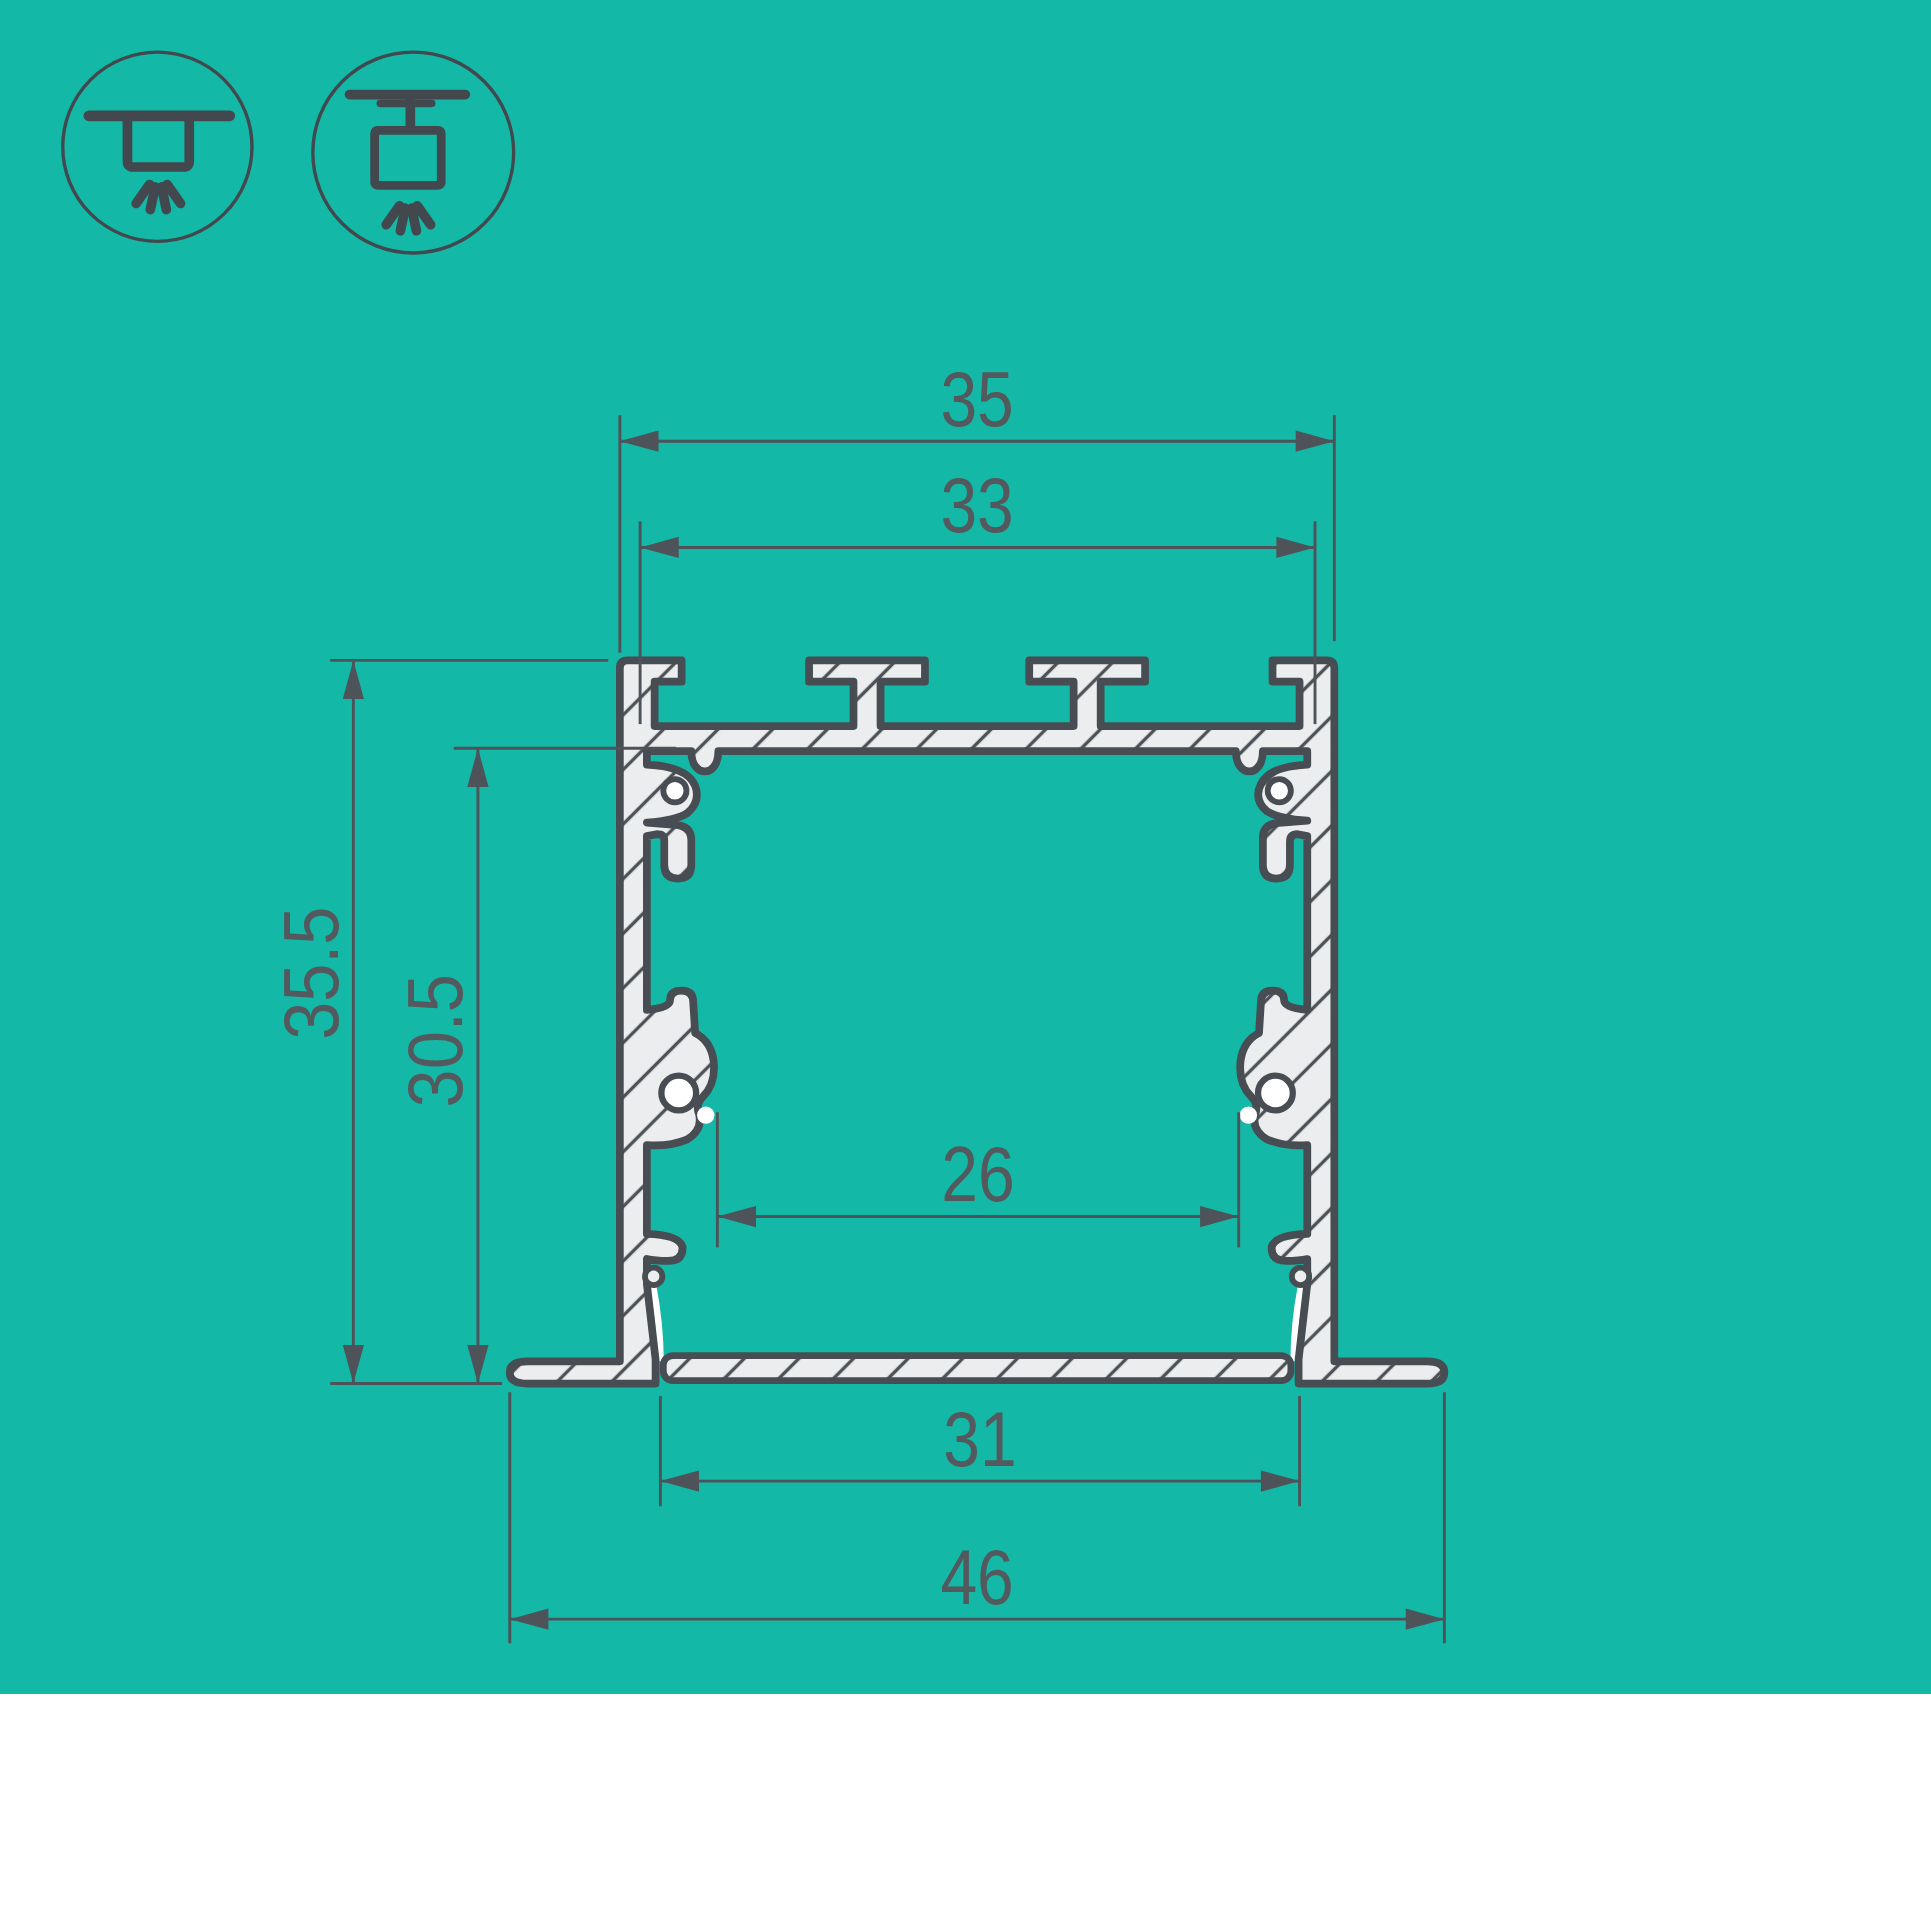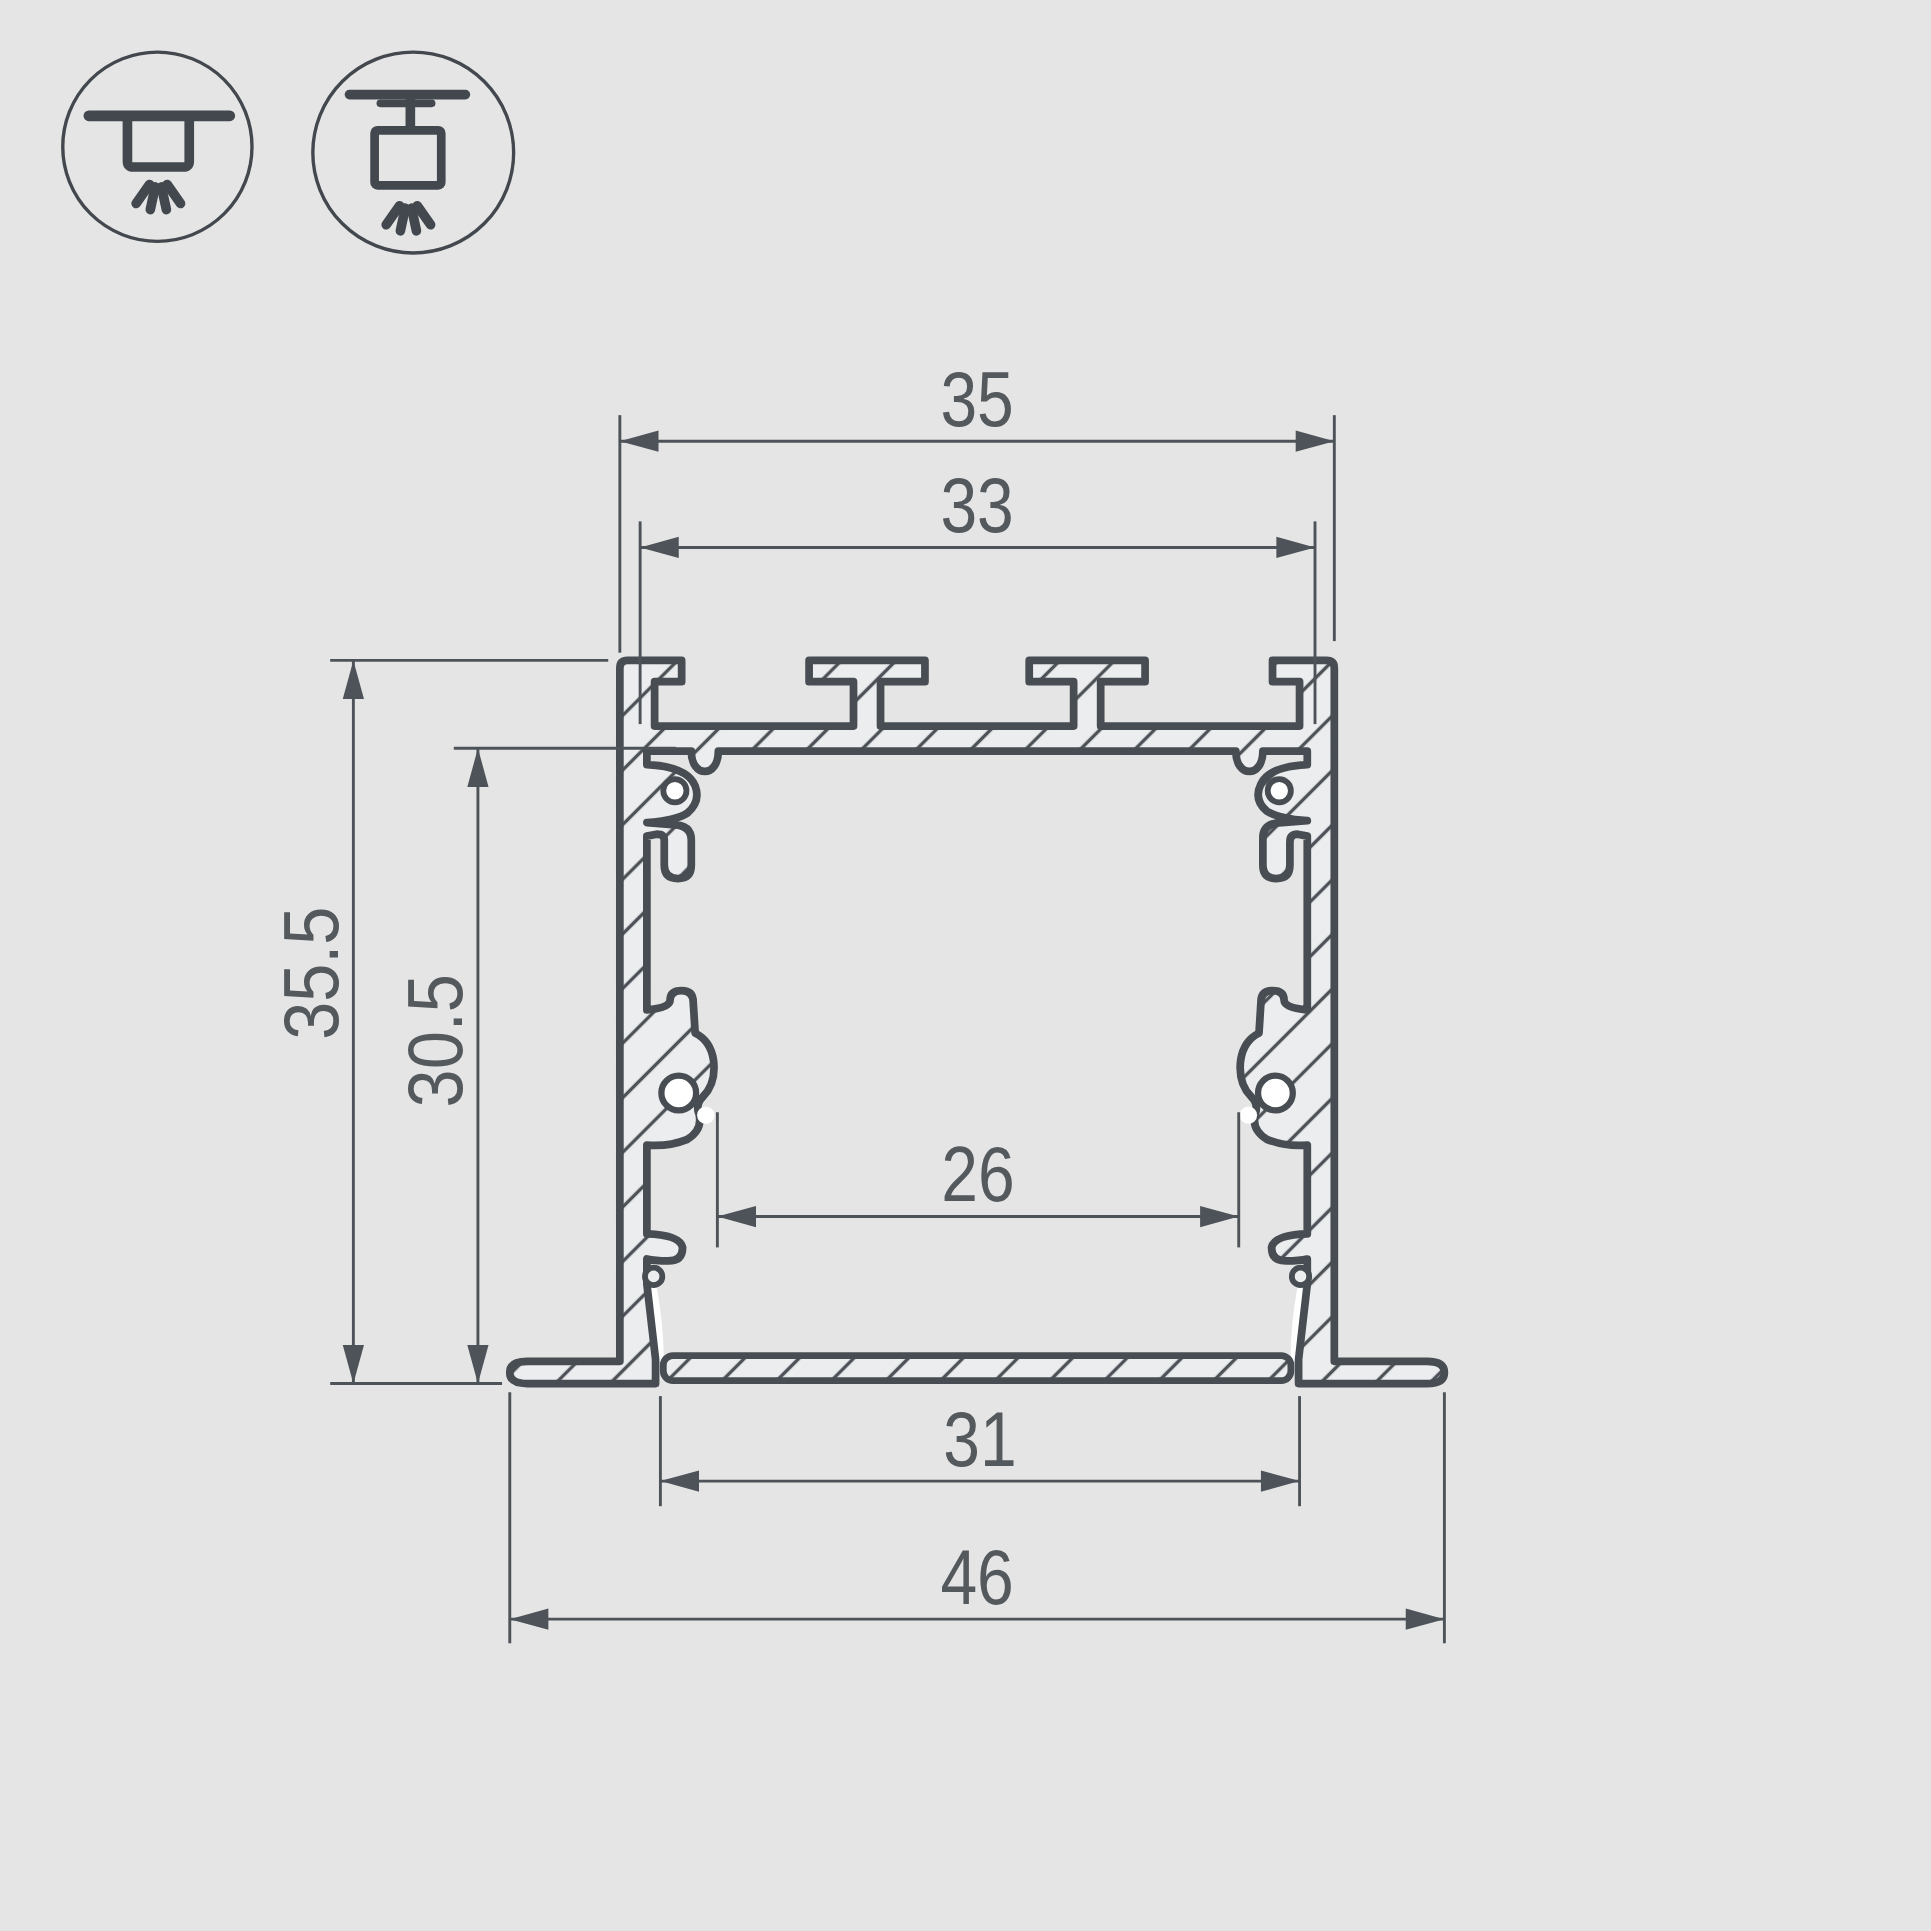--- a/index.html
+++ b/index.html
@@ -6,22 +6,22 @@
     margin: 0;
     padding: 0;
     background: #ffffff;
     width: 1931px;
     height: 1931px;
     font-family: "Liberation Sans", sans-serif;
   }
   .stage {
     position: relative;
     width: 1931px;
-    height: 1931px;
-    background: #e5e5e5;
+    height: 1694px;
+    background: #14b8a6;
     overflow: hidden;
   }
   svg { display: block; }
   text {
     font-family: "Liberation Sans", sans-serif;
     font-weight: 400;
     fill: #54595e;
     font-size: 80px;
   }
 </style>

